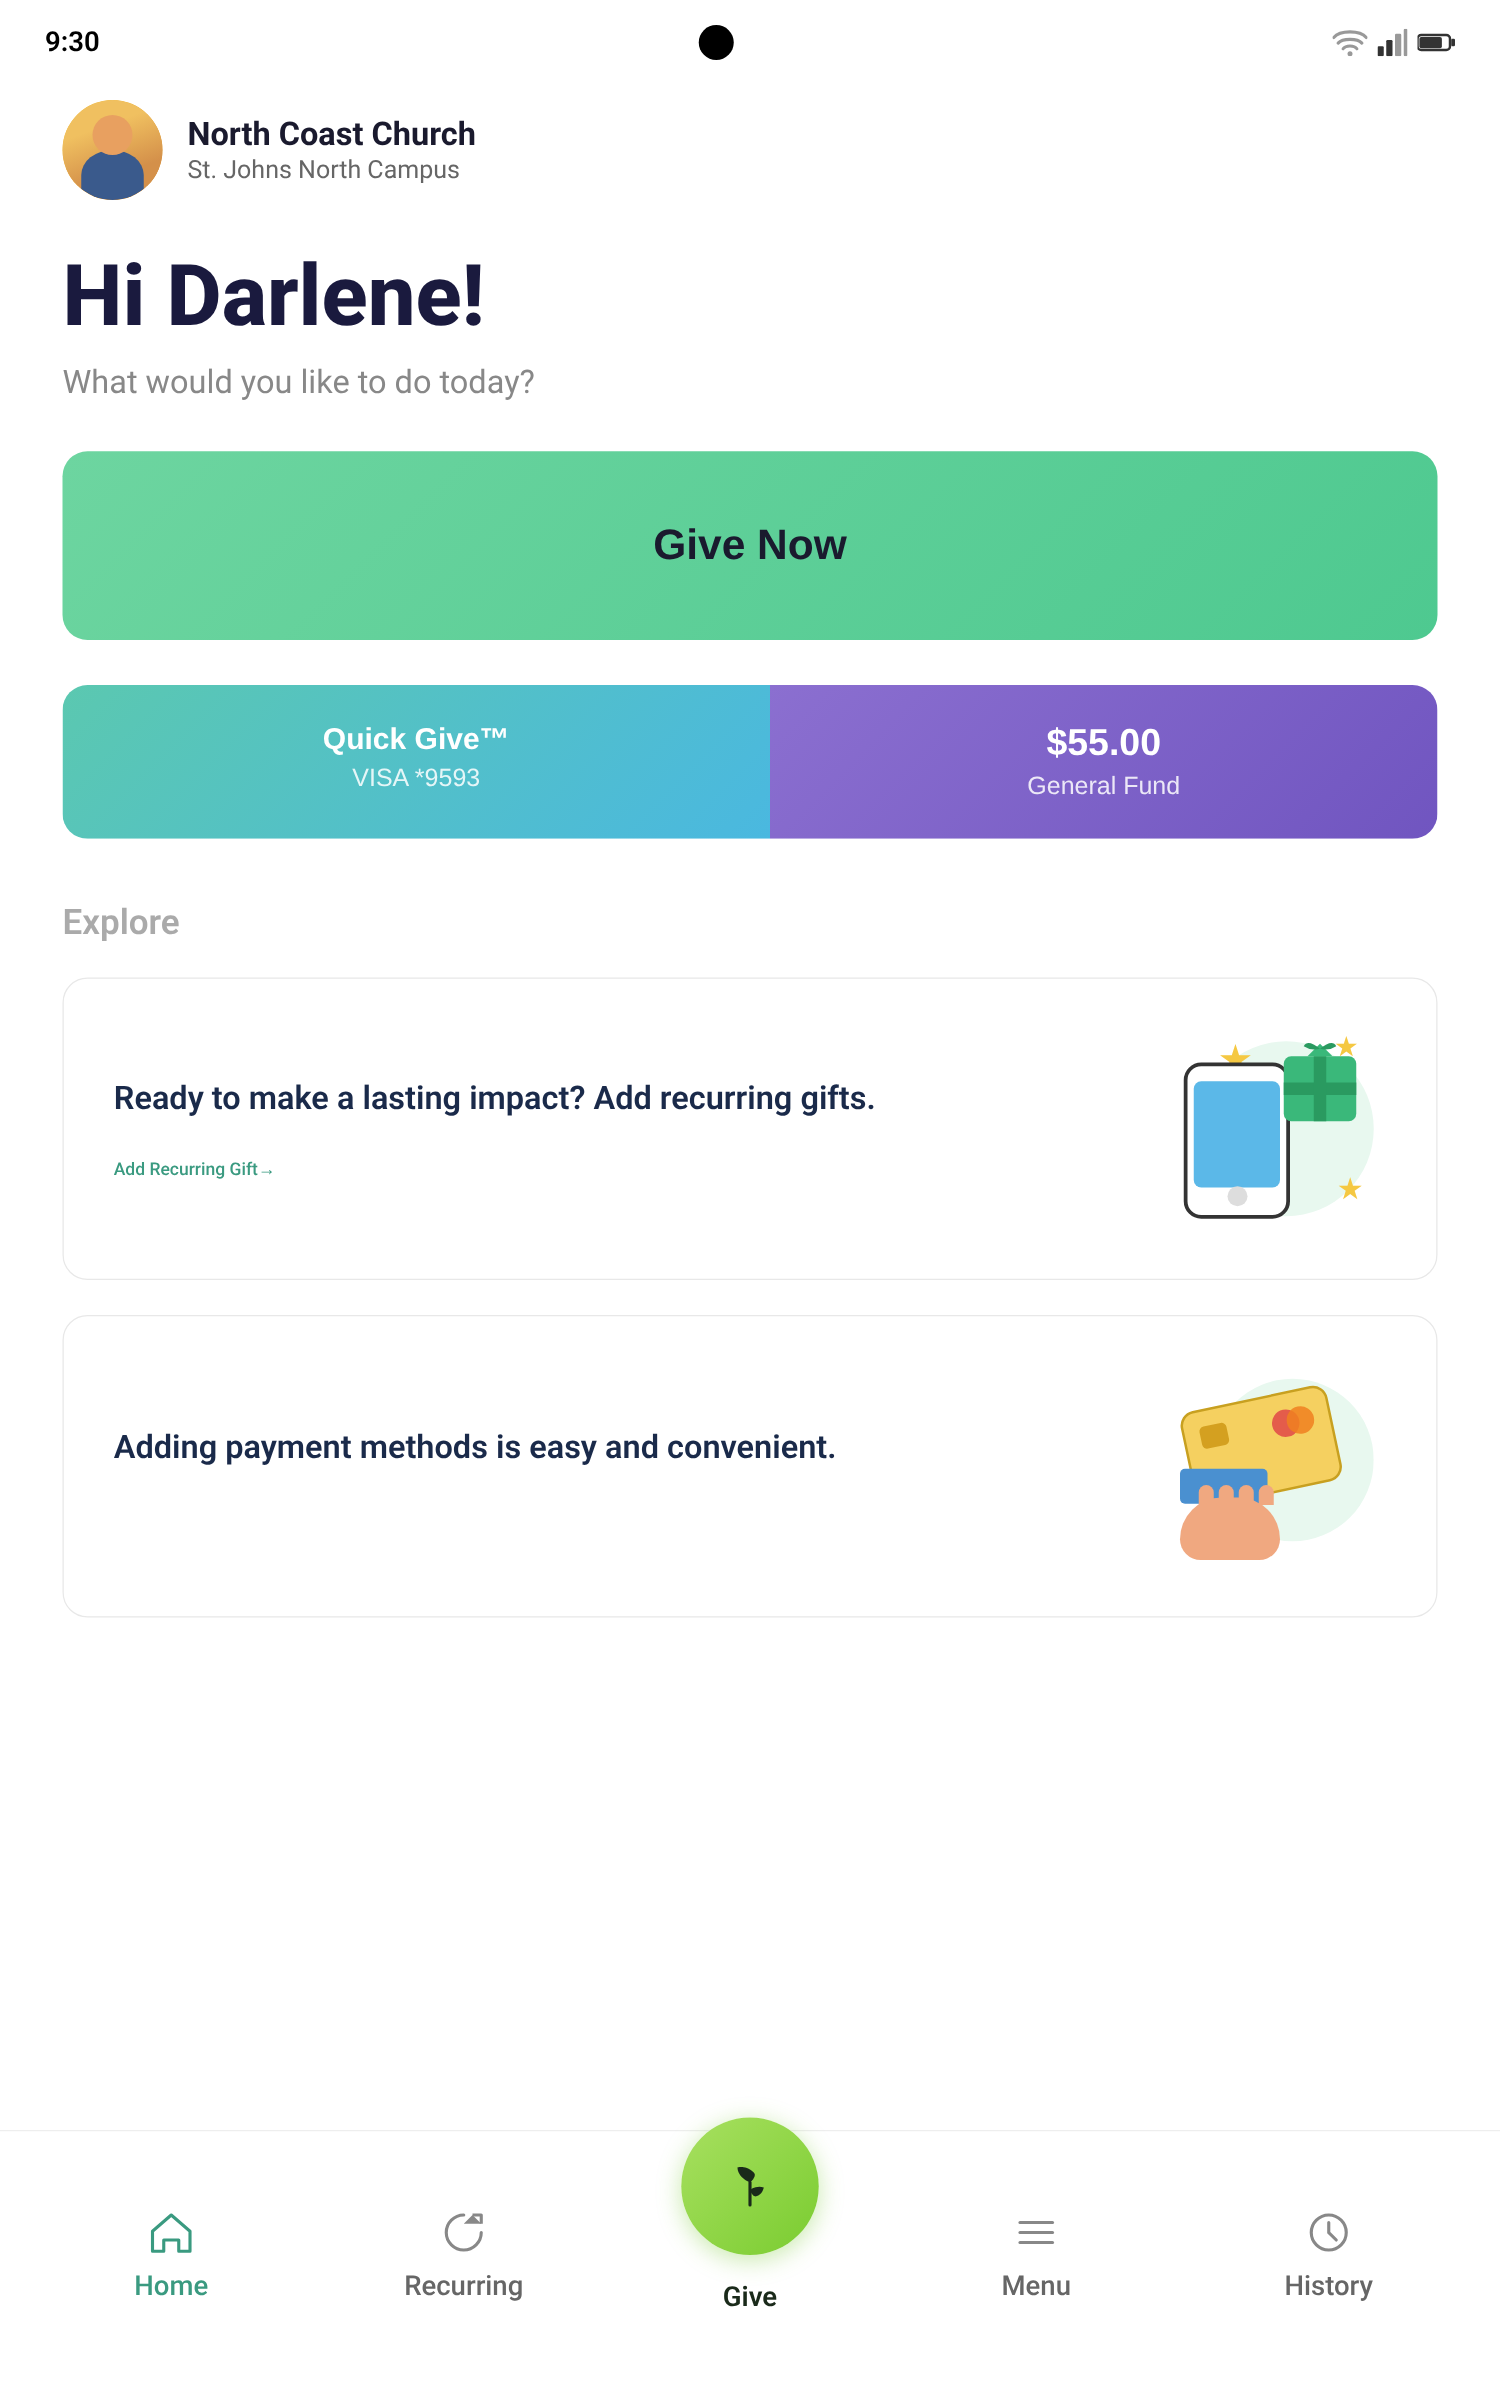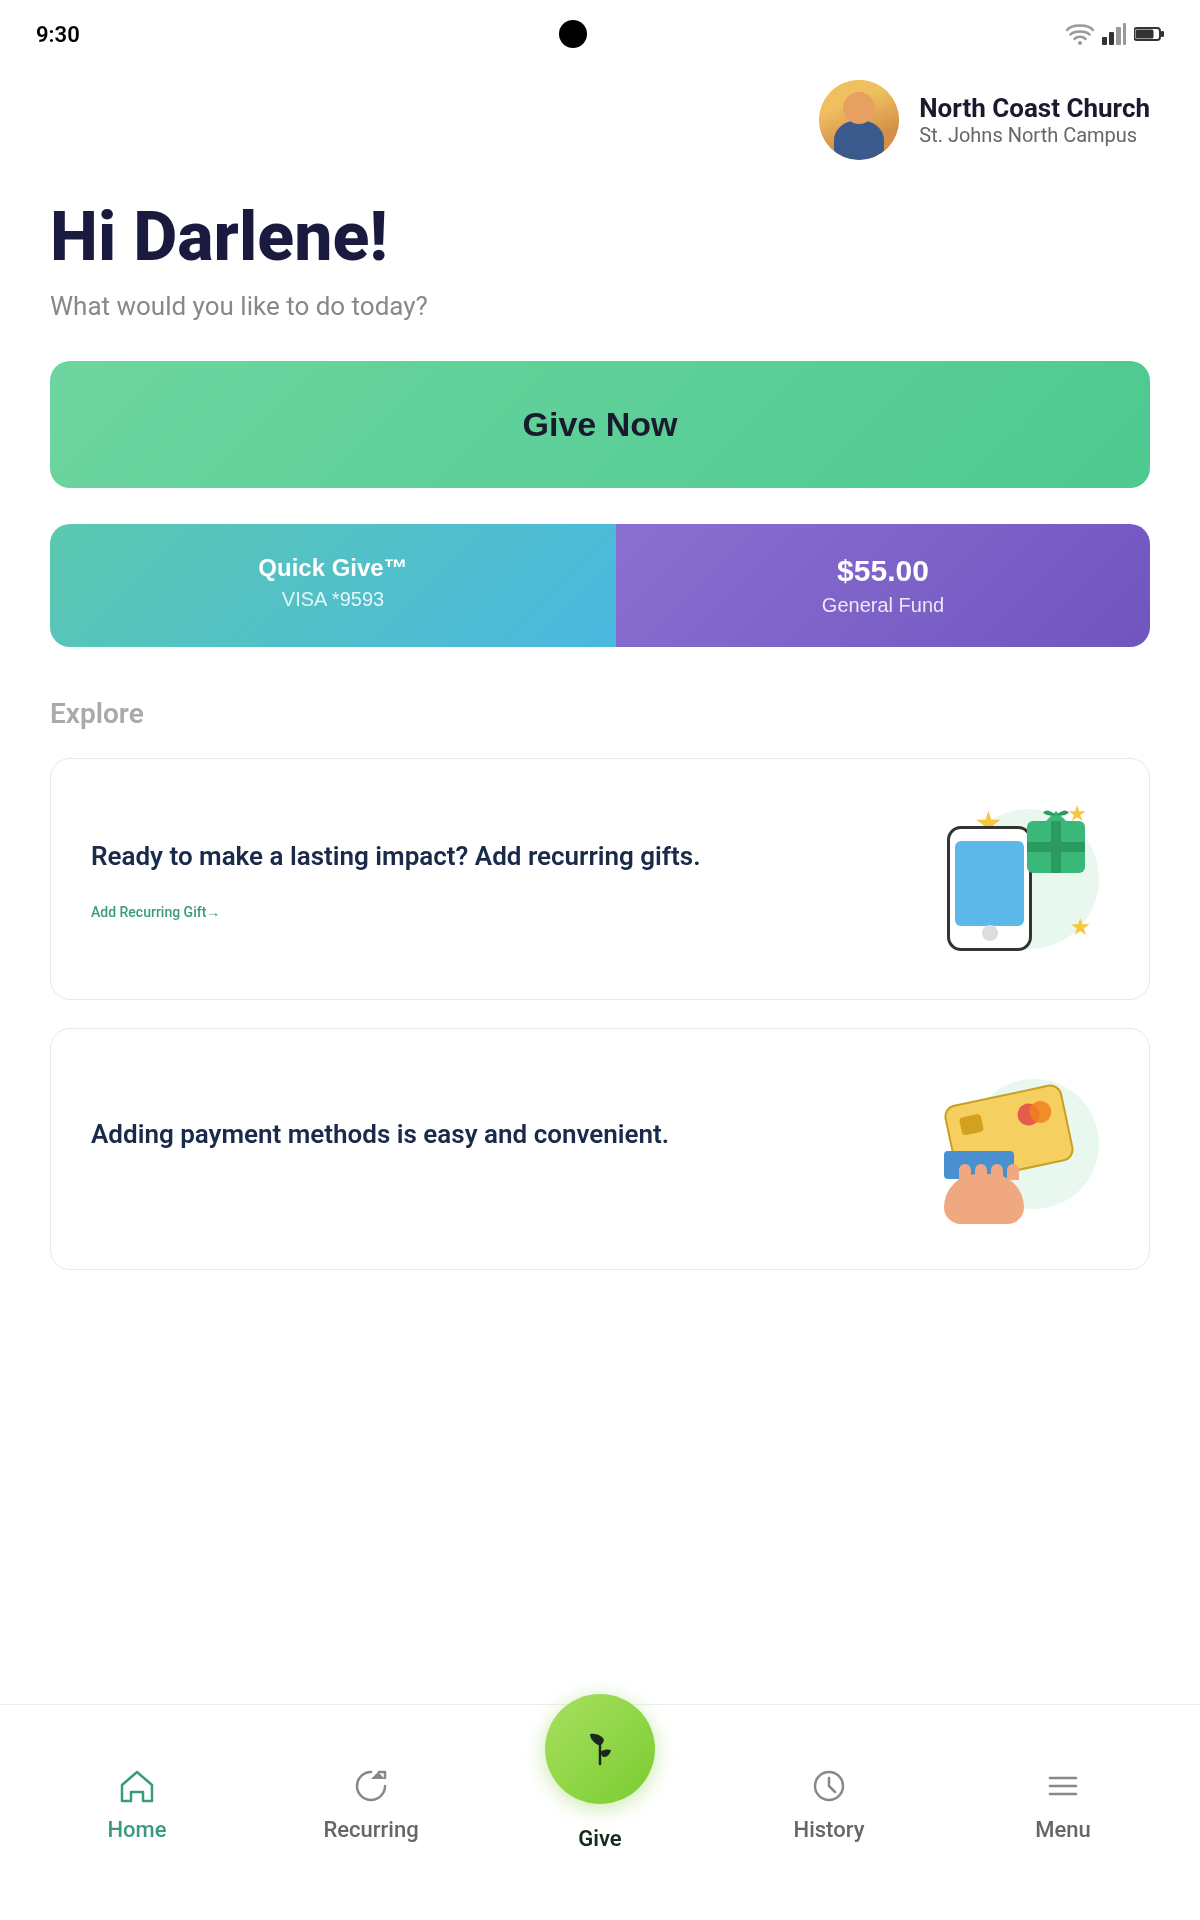--- a/index.html
+++ b/index.html
@@ -42,21 +42,20 @@
     .main-content {
       padding: 20px 50px 200px;
     }
 
     
     .header {
       display: flex;
       align-items: center;
       gap: 20px;
       margin-bottom: 40px;
-      justify-content: flex-end;
     }
     .avatar {
       width: 80px;
       height: 80px;
       border-radius: 50%;
       background: linear-gradient(135deg, #f5c842 0%, #e8a020 50%, #c87820 100%);
       overflow: hidden;
       flex-shrink: 0;
       display: flex;
       align-items: center;
@@ -113,21 +112,21 @@
     .greeting p {
       font-size: 26px;
       color: #888;
       margin-bottom: 40px;
     }
 
     
     .give-now-btn {
       display: block;
       width: 100%;
-      padding: 44px;
+      padding: 56px;
       background: linear-gradient(135deg, #6dd5a0 0%, #4ec990 100%);
       border: none;
       border-radius: 20px;
       font-size: 34px;
       font-weight: 600;
       color: #1a1a2e;
       cursor: pointer;
       margin-bottom: 36px;
       text-align: center;
     }
@@ -462,30 +461,30 @@
         <path d="M25 22 C25 22 15 18 15 10 C15 10 22 8 28 14 C31 17 25 22 25 22Z" fill="#1a2a1a"></path>
         <path d="M25 28 C25 28 30 24 36 26 C36 26 35 32 30 33 C27 34 25 28 25 28Z" fill="#1a2a1a"></path>
       </svg>
     </div>
     <span class="give-circle-label">Give</span>
   </div>
 
   <div class="nav-item">
     <div class="nav-icon">
       <svg width="42" height="42" viewBox="0 0 42 42" fill="none">
-        <circle cx="21" cy="21" r="14" stroke="#888" stroke-width="2.5" fill="none"></circle>
-        <path d="M21 13V21L27 27" stroke="#888" stroke-width="2.5" stroke-linecap="round"></path>
-      </svg>
-    </div>
-    <span class="nav-label">History</span>
-  </div>
-
-  <div class="nav-item">
-    <div class="nav-icon">
-      <svg width="42" height="42" viewBox="0 0 42 42" fill="none">
         <line x1="8" y1="13" x2="34" y2="13" stroke="#888" stroke-width="2.5" stroke-linecap="round"></line>
         <line x1="8" y1="21" x2="34" y2="21" stroke="#888" stroke-width="2.5" stroke-linecap="round"></line>
         <line x1="8" y1="29" x2="34" y2="29" stroke="#888" stroke-width="2.5" stroke-linecap="round"></line>
       </svg>
     </div>
     <span class="nav-label">Menu</span>
   </div>
+
+  <div class="nav-item">
+    <div class="nav-icon">
+      <svg width="42" height="42" viewBox="0 0 42 42" fill="none">
+        <circle cx="21" cy="21" r="14" stroke="#888" stroke-width="2.5" fill="none"></circle>
+        <path d="M21 13V21L27 27" stroke="#888" stroke-width="2.5" stroke-linecap="round"></path>
+      </svg>
+    </div>
+    <span class="nav-label">History</span>
+  </div>
 </nav>
 
 </body></html>

